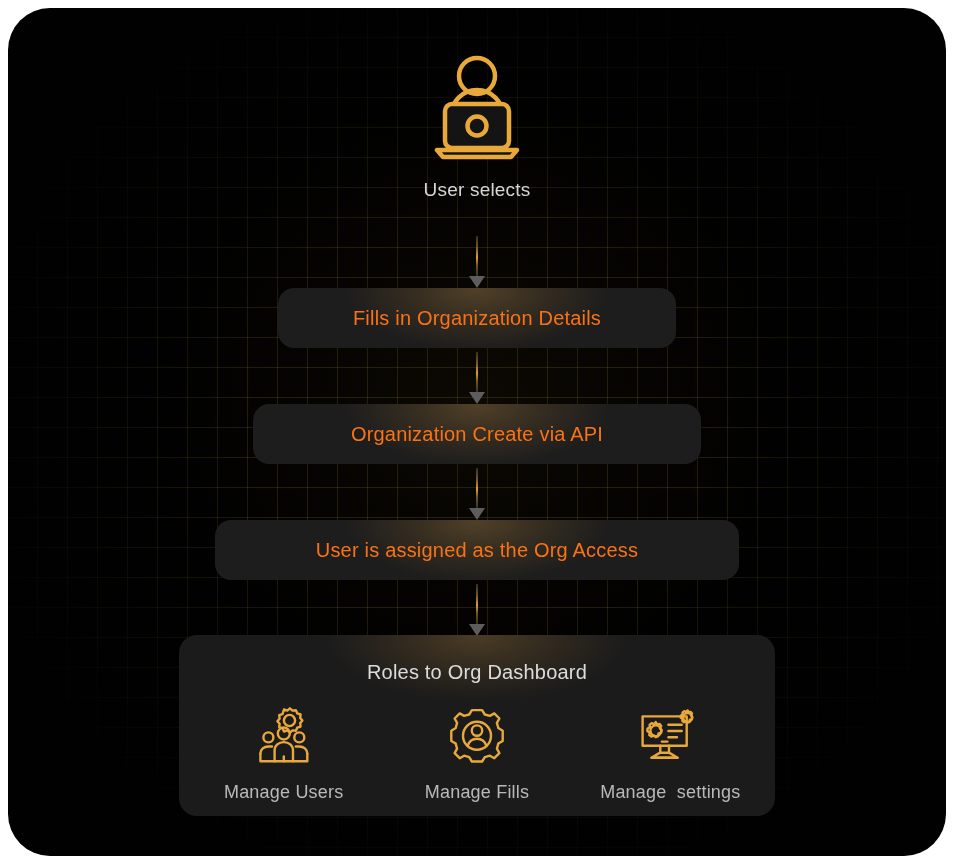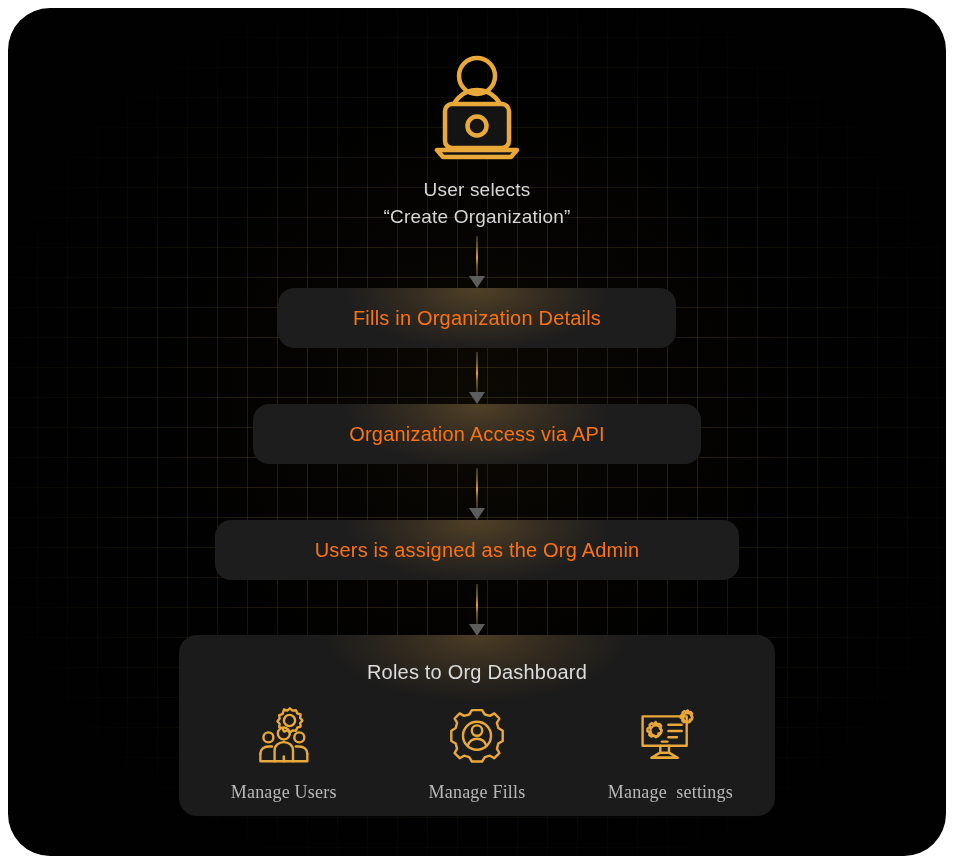--- a/index.html
+++ b/index.html
@@ -176,21 +176,20 @@
     letter-spacing: 0.2px;
     margin-top: 26px;
   }
   .panel-actions {
     position: relative;
     display: flex;
     justify-content: flex-end;
     align-items: flex-end;
     margin-top: 22px;
     padding: 0 8px;
-    font-family: Liberation Serif, serif;
   }
   .action {
     display: flex;
     flex-direction: column;
     align-items: center;
     width: 200px;
   }
   .action-icon { display: block; height: 58px; }
   .action-label {
     margin-top: 18px;
@@ -214,49 +213,48 @@
       <div class="hero">
         <svg class="hero-icon" viewBox="0 0 96 112" fill="none">
           <circle cx="48" cy="24" r="18" stroke="#E9A93A" stroke-width="4.5"></circle>
           <path d="M22 64c0-14.4 11.6-26 26-26s26 11.6 26 26" stroke="#E9A93A" stroke-width="4.5" stroke-linecap="round"></path>
           <rect x="16" y="52" width="64" height="44" rx="7" fill="#141414" stroke="#E9A93A" stroke-width="4.5"></rect>
           <circle cx="48" cy="74" r="9.5" stroke="#E9A93A" stroke-width="4.5"></circle>
           <path d="M8 98h80l-6 7H14z" fill="#141414" stroke="#E9A93A" stroke-width="4.5" stroke-linejoin="round"></path>
         </svg>
         <div class="hero-caption">
           <span>User selects</span>
-          <span>“Create Organization”</span>
         </div>
       </div>
 
       <div class="conn" style="top:228px; height:52px;">
         <div class="line"></div>
         <div class="head"></div>
       </div>
 
       <div class="box" style="top:280px; width:398px; height:60px;">
         <div class="box-label">Fills in Organization Details</div>
       </div>
 
       <div class="conn" style="top:344px; height:52px;">
         <div class="line"></div>
         <div class="head"></div>
       </div>
 
       <div class="box" style="top:396px; width:448px; height:60px;">
-        <div class="box-label">Organization Access via API</div>
+        <div class="box-label">Organization Create via API</div>
       </div>
 
       <div class="conn" style="top:460px; height:52px;">
         <div class="line"></div>
         <div class="head"></div>
       </div>
 
       <div class="box" style="top:512px; width:524px; height:60px;">
-        <div class="box-label">Users is assigned as the Org Admin</div>
+        <div class="box-label">User is assigned as the Org Access</div>
       </div>
 
       <div class="conn" style="top:576px; height:52px;">
         <div class="line"></div>
         <div class="head"></div>
       </div>
 
       <div class="panel" style="top:627px; width:596px; height:181px;">
         <div class="panel-title">Roles to Org Dashboard</div>
 

